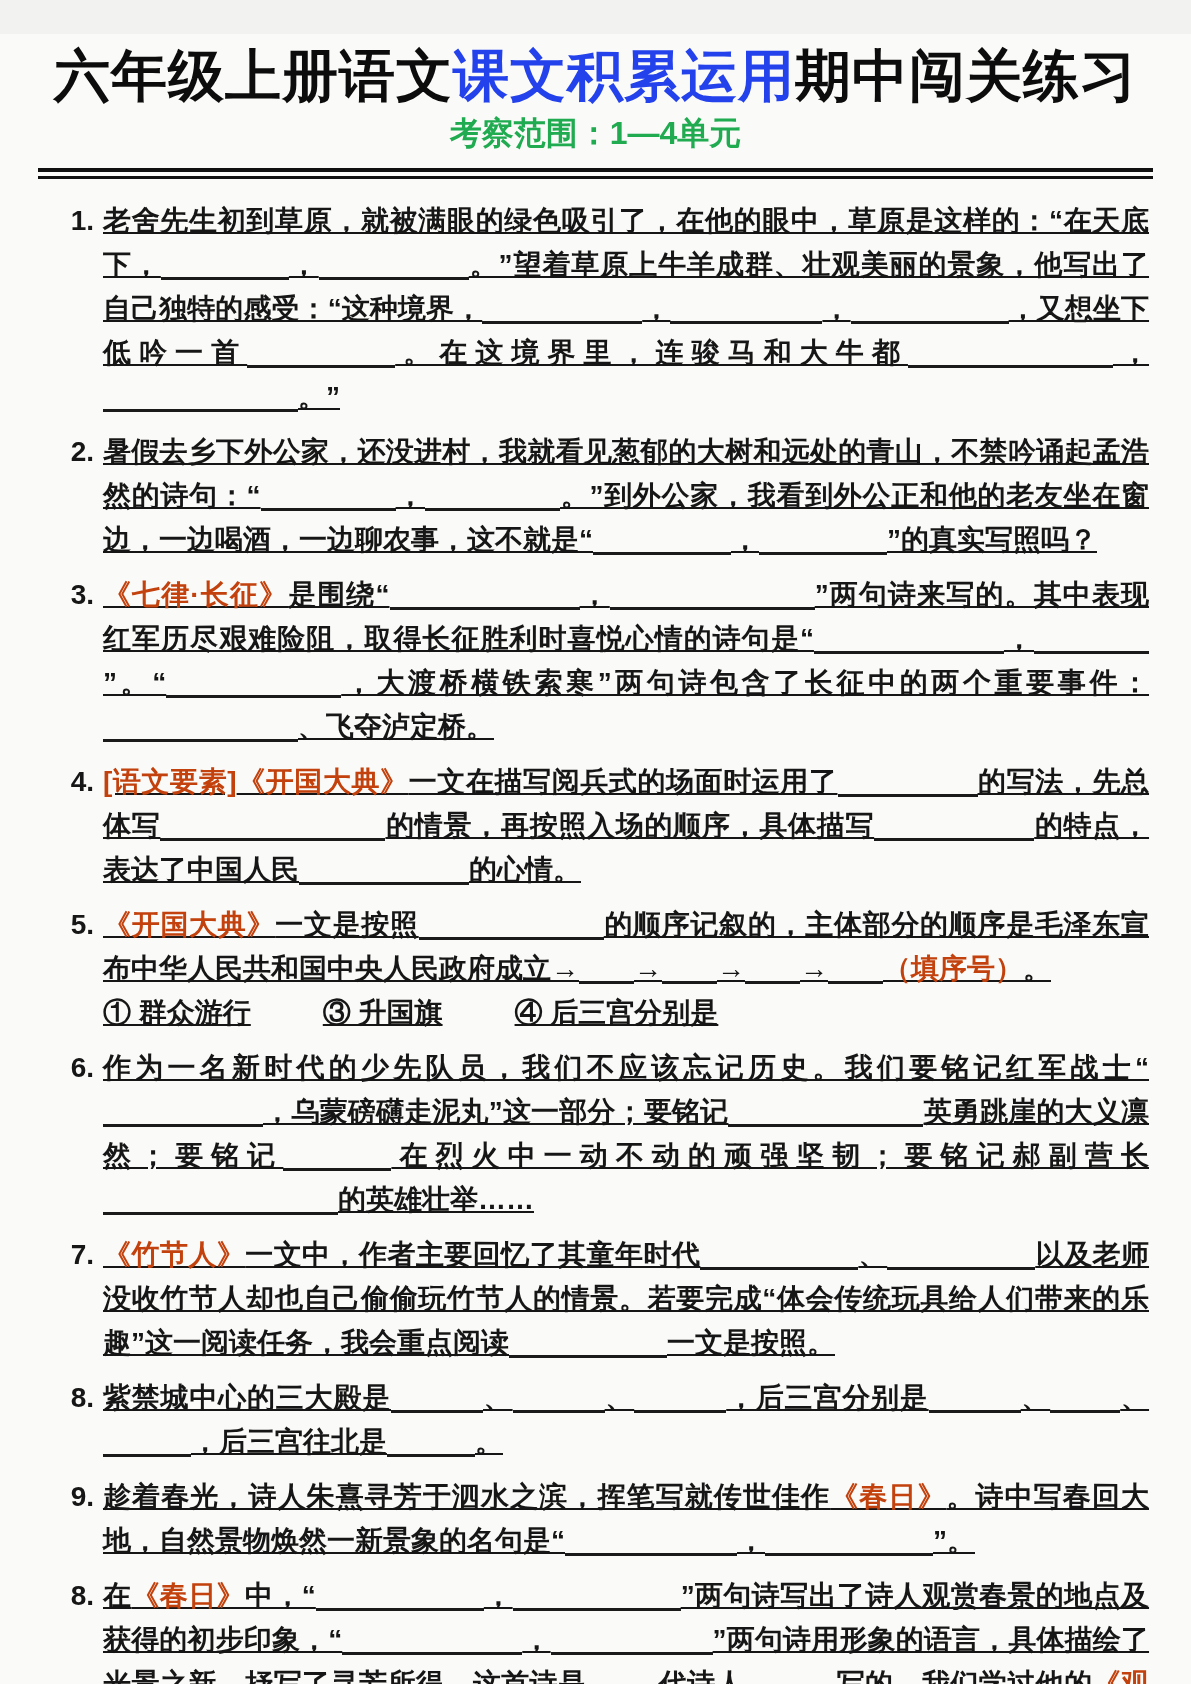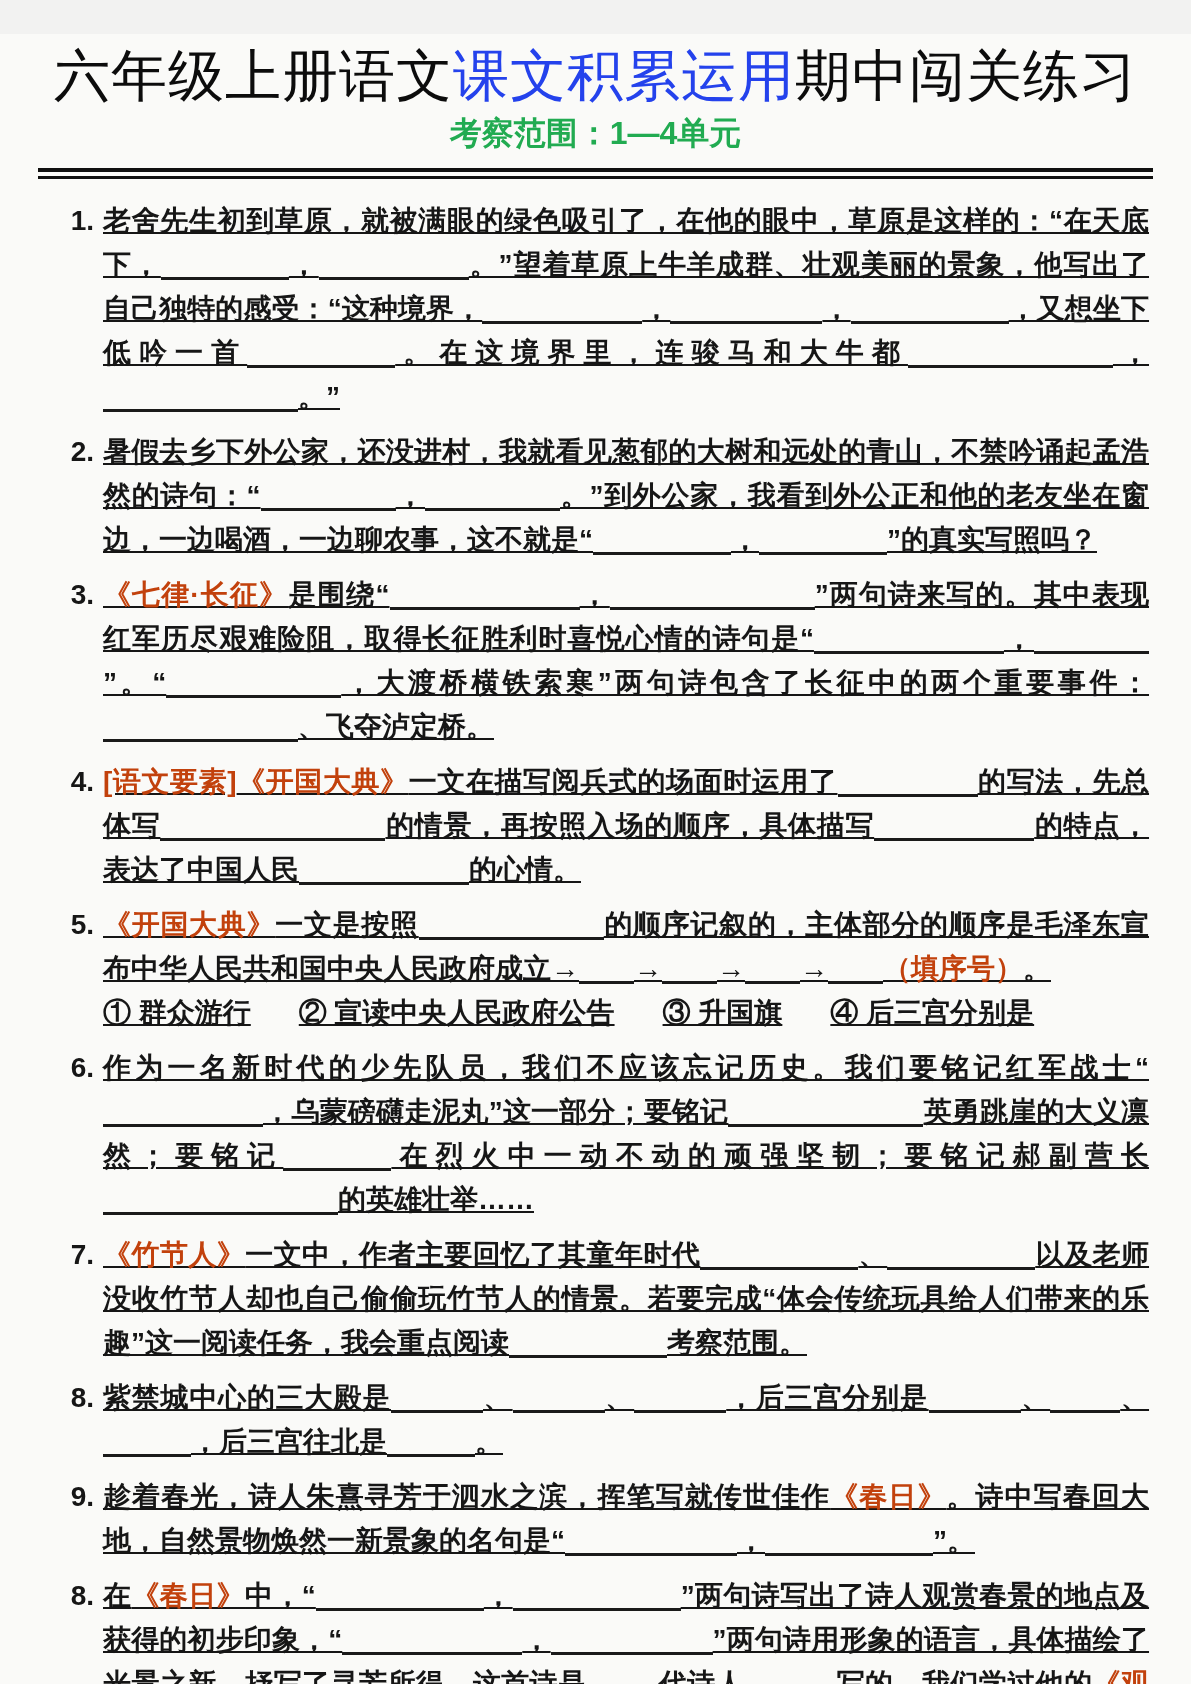--- a/index.html
+++ b/index.html
@@ -11,21 +11,21 @@
     overflow: hidden;
   }
   .top-band { height: 34px; background: #f2f2f1; }
   .page { padding: 4px 36px 0 36px; box-sizing: border-box; }
 
   
   .title {
     margin: 6px 0 0 0;
     text-align: center;
     font-size: 56px;
-    font-weight: 400;
+    font-weight: 700;
     letter-spacing: 1px;
     line-height: 1.15;
     color: #0c0c0c;
     white-space: nowrap;
   }
   .title .blue { color: #2442ec; }
   .subtitle {
     text-align: center;
     font-size: 32px;
     font-weight: 700;
@@ -58,21 +58,21 @@
   .qbody { flex: 1; text-align: justify; text-decoration: underline; }
   .red { color: #c2410c; }
   .blank {
     display: inline-block;
     height: 30px;
     border-bottom: 3px solid #1a1a1a;
     vertical-align: -6px;
   }
   .options {
     display: flex;
-    gap: 48px;
+    gap: 72px;
     flex-wrap: nowrap;
     white-space: nowrap;
   }
 </style>
 </head>
 <body>
 
 <div class="top-band"></div>
 
 <div class="page">
@@ -96,32 +96,31 @@
         <div class="qbody"><span class="red">《七律·长征》</span><span>是围绕“</span><span class="blank" style="width: 190px;"></span><span>，</span><span class="blank" style="width: 205px;"></span><span>”两句诗来写的。其中表现红军历尽艰难险阻，取得长征胜利时喜悦心情的诗句是“</span><span class="blank" style="width: 190px;"></span><span>，</span><span class="blank" style="width: 115px;"></span><span>”。“</span><span class="blank" style="width: 175px;"></span><span>，大渡桥横铁索寒”两句诗包含了长征中的两个重要事件：</span><span class="blank" style="width: 195px;"></span><span>、飞夺泸定桥。</span></div>
       </div>
       <div class="question">
         <span class="qnum">4.</span>
         <div class="qbody"><span class="red">[语文要素]</span><span class="red">《开国大典》</span><span>一文在描写阅兵式的场面时运用了</span><span class="blank" style="width: 140px;"></span><span>的写法，先总体写</span><span class="blank" style="width: 225px;"></span><span>的情景，再按照入场的顺序，具体描写</span><span class="blank" style="width: 160px;"></span><span>的特点，表达了中国人民</span><span class="blank" style="width: 170px;"></span><span>的心情。</span></div>
       </div>
       <div class="question">
         <span class="qnum">5.</span>
         <div class="qbody"><span class="red">《开国大典》</span><span>一文是按照</span><span class="blank" style="width: 185px;"></span><span>的顺序记叙的，主体部分的顺序是毛泽东宣布中华人民共和国中央人民政府成立→</span><span class="blank" style="width: 55px;"></span><span>→</span><span class="blank" style="width: 55px;"></span><span>→</span><span class="blank" style="width: 55px;"></span><span>→</span><span class="blank" style="width: 55px;"></span><span class="red">（填序号）</span><span>。</span><div class="options">
             <span class="option">① 群众游行</span>
-            <span class="option">② 宣读中央人民政府公告</span>
             <span class="option">③ 升国旗</span>
             <span class="option">④ 后三宫分别是</span>
           </div></div>
       </div>
       <div class="question">
         <span class="qnum">6.</span>
         <div class="qbody"><span>作为一名新时代的少先队员，我们不应该忘记历史。我们要铭记红军战士“</span><span class="blank" style="width: 160px;"></span><span>，乌蒙磅礴走泥丸”这一部分；要铭记</span><span class="blank" style="width: 195px;"></span><span>英勇跳崖的大义凛然；要铭记</span><span class="blank" style="width: 108px;"></span><span>在烈火中一动不动的顽强坚韧；要铭记郝副营长</span><span class="blank" style="width: 235px;"></span><span>的英雄壮举……</span></div>
       </div>
       <div class="question">
         <span class="qnum">7.</span>
-        <div class="qbody"><span class="red">《竹节人》</span><span>一文中，作者主要回忆了其童年时代</span><span class="blank" style="width: 158px;"></span><span>、</span><span class="blank" style="width: 148px;"></span><span>以及老师没收竹节人却也自己偷偷玩竹节人的情景。若要完成“体会传统玩具给人们带来的乐趣”这一阅读任务，我会重点阅读</span><span class="blank" style="width: 158px;"></span><span>考察范围。</span></div>
+        <div class="qbody"><span class="red">《竹节人》</span><span>一文中，作者主要回忆了其童年时代</span><span class="blank" style="width: 158px;"></span><span>、</span><span class="blank" style="width: 148px;"></span><span>以及老师没收竹节人却也自己偷偷玩竹节人的情景。若要完成“体会传统玩具给人们带来的乐趣”这一阅读任务，我会重点阅读</span><span class="blank" style="width: 158px;"></span><span>一文是按照。</span></div>
       </div>
       <div class="question">
         <span class="qnum">8.</span>
         <div class="qbody"><span>紫禁城中心的三大殿是</span><span class="blank" style="width: 92px;"></span><span>、</span><span class="blank" style="width: 92px;"></span><span>、</span><span class="blank" style="width: 92px;"></span><span>，后三宫分别是</span><span class="blank" style="width: 92px;"></span><span>、</span><span class="blank" style="width: 70px;"></span><span>、</span><span class="blank" style="width: 88px;"></span><span>，后三宫往北是</span><span class="blank" style="width: 88px;"></span><span>。</span></div>
       </div>
       <div class="question">
         <span class="qnum">9.</span>
         <div class="qbody"><span>趁着春光，诗人朱熹寻芳于泗水之滨，挥笔写就传世佳作</span><span class="red">《春日》</span><span>。诗中写春回大地，自然景物焕然一新景象的名句是“</span><span class="blank" style="width: 172px;"></span><span>，</span><span class="blank" style="width: 168px;"></span><span>”。</span></div>
       </div>
       <div class="question">

